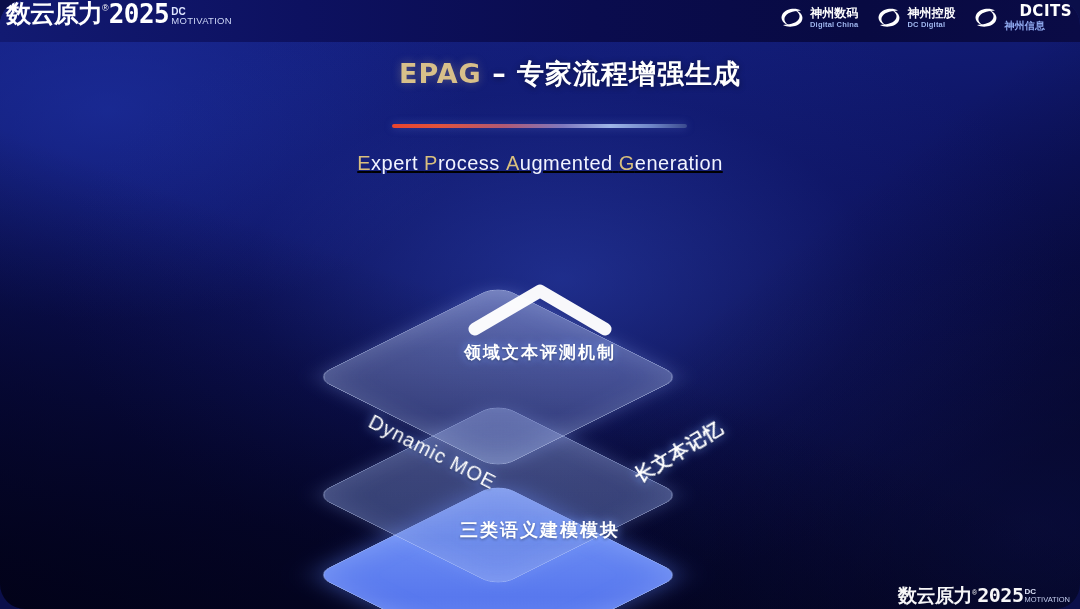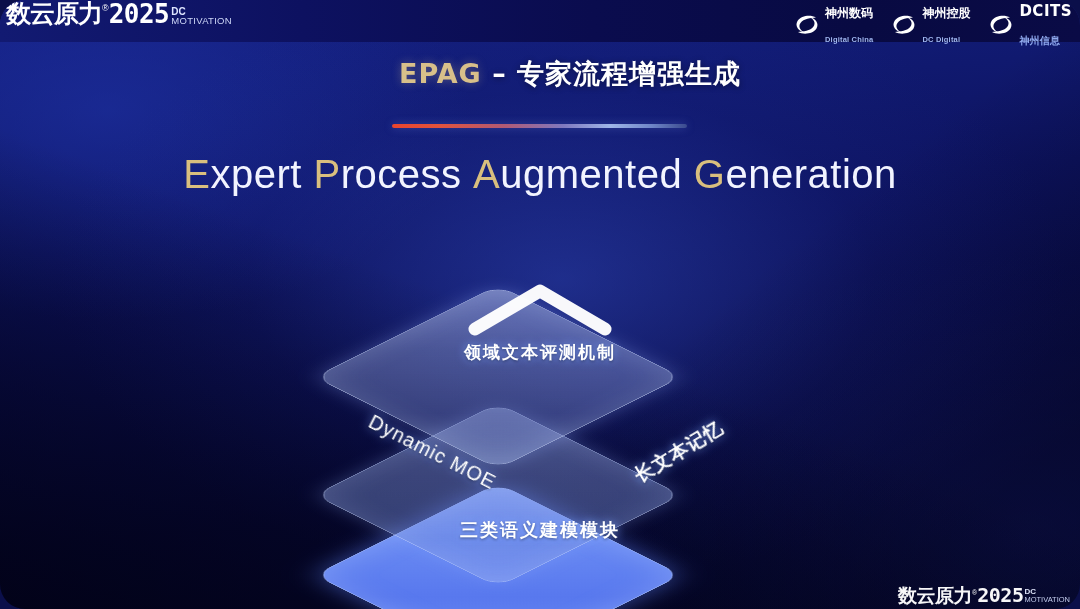--- a/index.html
+++ b/index.html
@@ -65,23 +65,23 @@
   }
 
   
   .partners{
     position:absolute; right:8px; top:4px; z-index:8;
     display:flex; align-items:center; gap:18px;
   }
   .partner{ display:flex; align-items:center; gap:5px; }
   .swoosh{ width:26px; height:22px; flex:0 0 auto; }
   .p-text{ line-height:1.0; white-space:nowrap; }
-  .p-cn{ display:block; font-size:12px; font-weight:bold; color:#ffffff; font-family:"DejaVu Sans",sans-serif;}
-  .p-en{ display:block; font-size:7.5px; font-weight:bold; color:#9fb6ef; letter-spacing:0.2px; margin-top:17px;}
-  .p-cn.big{ font-size:15px; letter-spacing:0.5px; color:#fff; }
+  .p-cn{ display:block; font-size:12px; font-weight:bold; color:#ffffff; font-family:"DejaVu Sans",sans-serif;text-align:center;}
+  .p-en{ display:block; font-size:7.5px; font-weight:bold; color:#9fb6ef; letter-spacing:0.2px; margin-top:2px;}
+  .p-cn.big{ font-size:15px; letter-spacing:0.5px; color:#fff;margin-left:15px; }
   .p-en.blue{ color:#8fa9ee; font-size:10px; font-family:"DejaVu Sans",sans-serif;}
 
   
   .main-title{
     position:absolute; left:0; right:0; top:56px; z-index:7;
     text-align:center; white-space:nowrap;
     font-size:27px; font-weight:bold; letter-spacing:1px;
     font-family:"DejaVu Sans","Liberation Sans",sans-serif;
     padding-left:60px;
   }
@@ -91,22 +91,23 @@
   .divider{
     position:absolute; top:124px; left:392px; width:295px; height:4px; z-index:7;
     border-radius:3px;
     background:linear-gradient(90deg,#e8442e 0%,#e2533c 16%,#b05a74 38%,#7f79bf 58%,#9fb6e8 74%,#6f86c8 88%,#3a4a8e 100%);
     box-shadow:0 0 8px rgba(120,140,230,.35);
   }
 
   .sub-title{
     position:absolute; left:0; right:0; top:152px; z-index:7;
     text-align:center; white-space:nowrap;
-    font-size:40px; font-weight:normal; letter-spacing:0.5px;
+    font-size:20px; font-weight:normal; letter-spacing:0.5px;
     font-family:"Liberation Sans","DejaVu Sans",sans-serif;
+    text-decoration:underline;
   }
   .sub-title .gold{ color:#d9bf7e; }
   .sub-title .wht{ color:#f2f4ff; }
 
   
   .stack{
     position:absolute; left:50%; top:233px; width:480px; height:340px;
     transform:translateX(-50%); z-index:5;
   }
   .plate-wrap{ position:absolute; left:0; width:480px; height:200px; }

